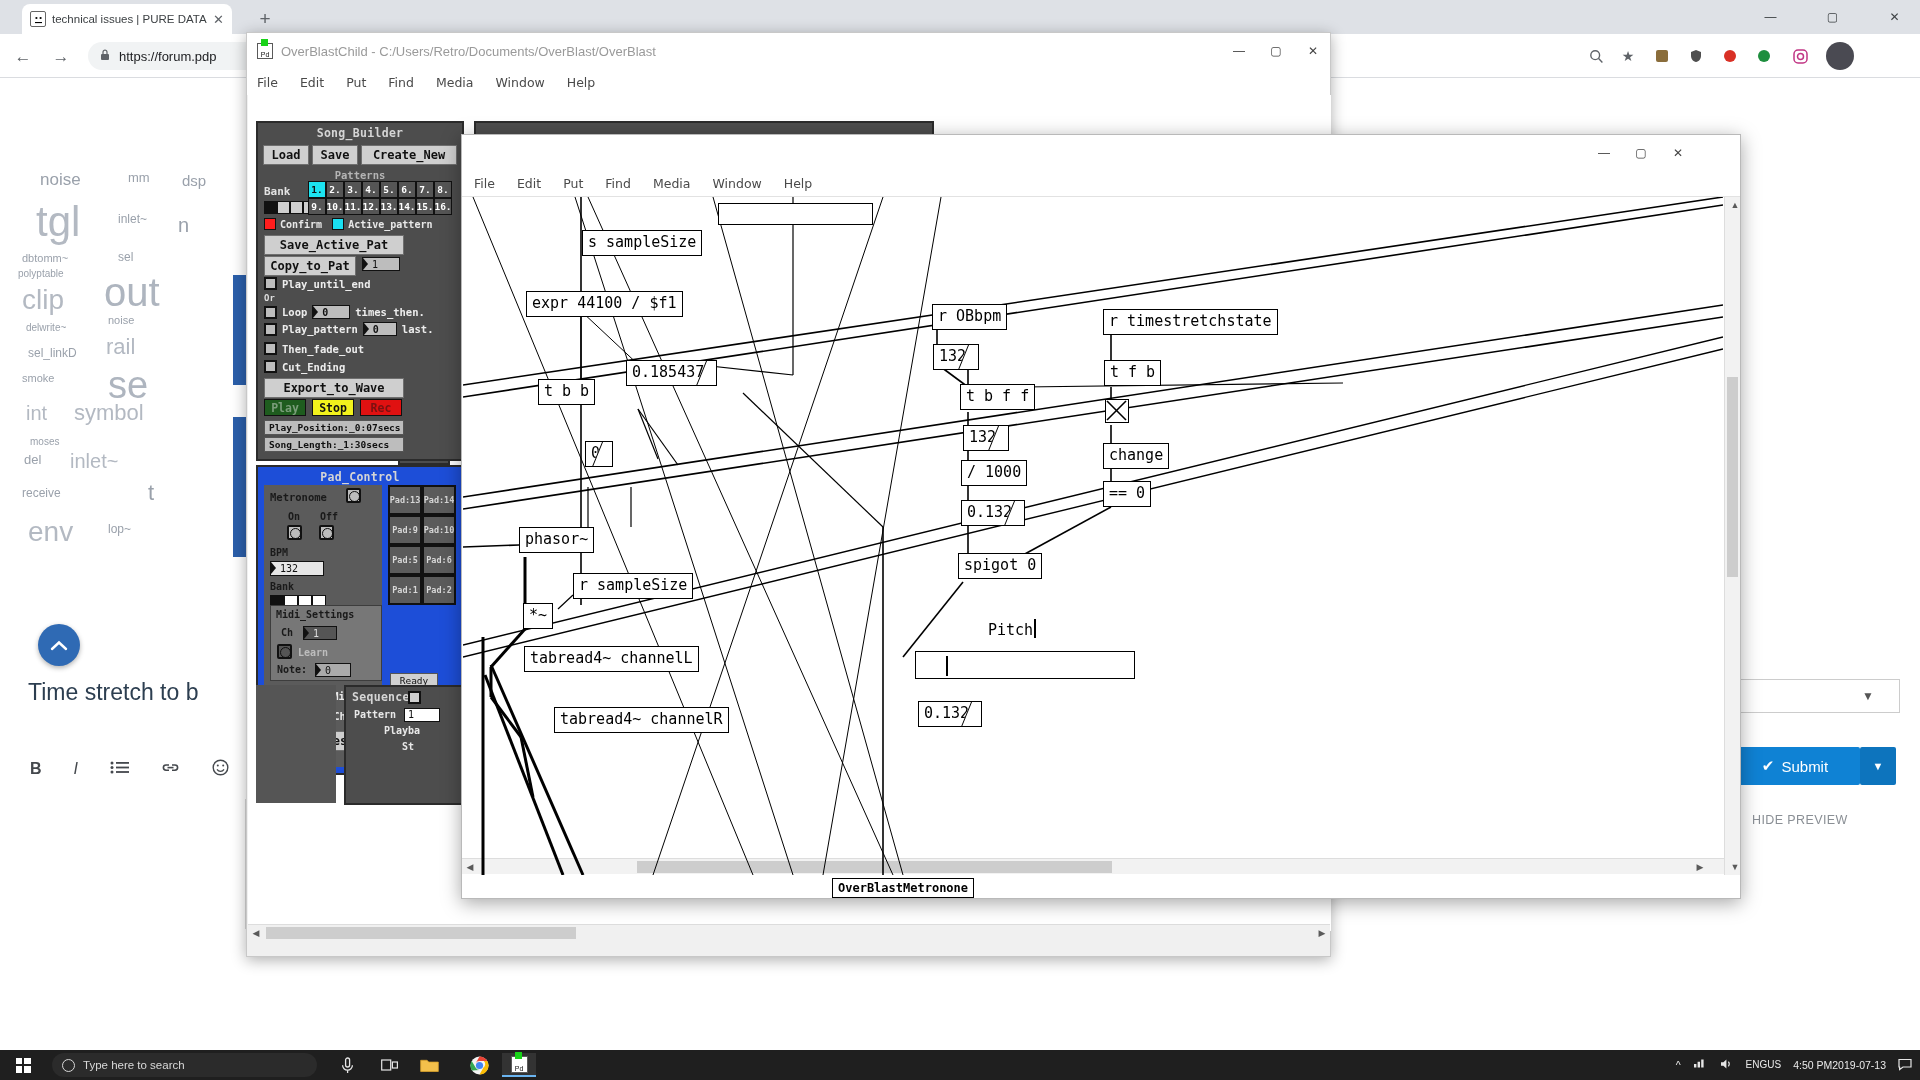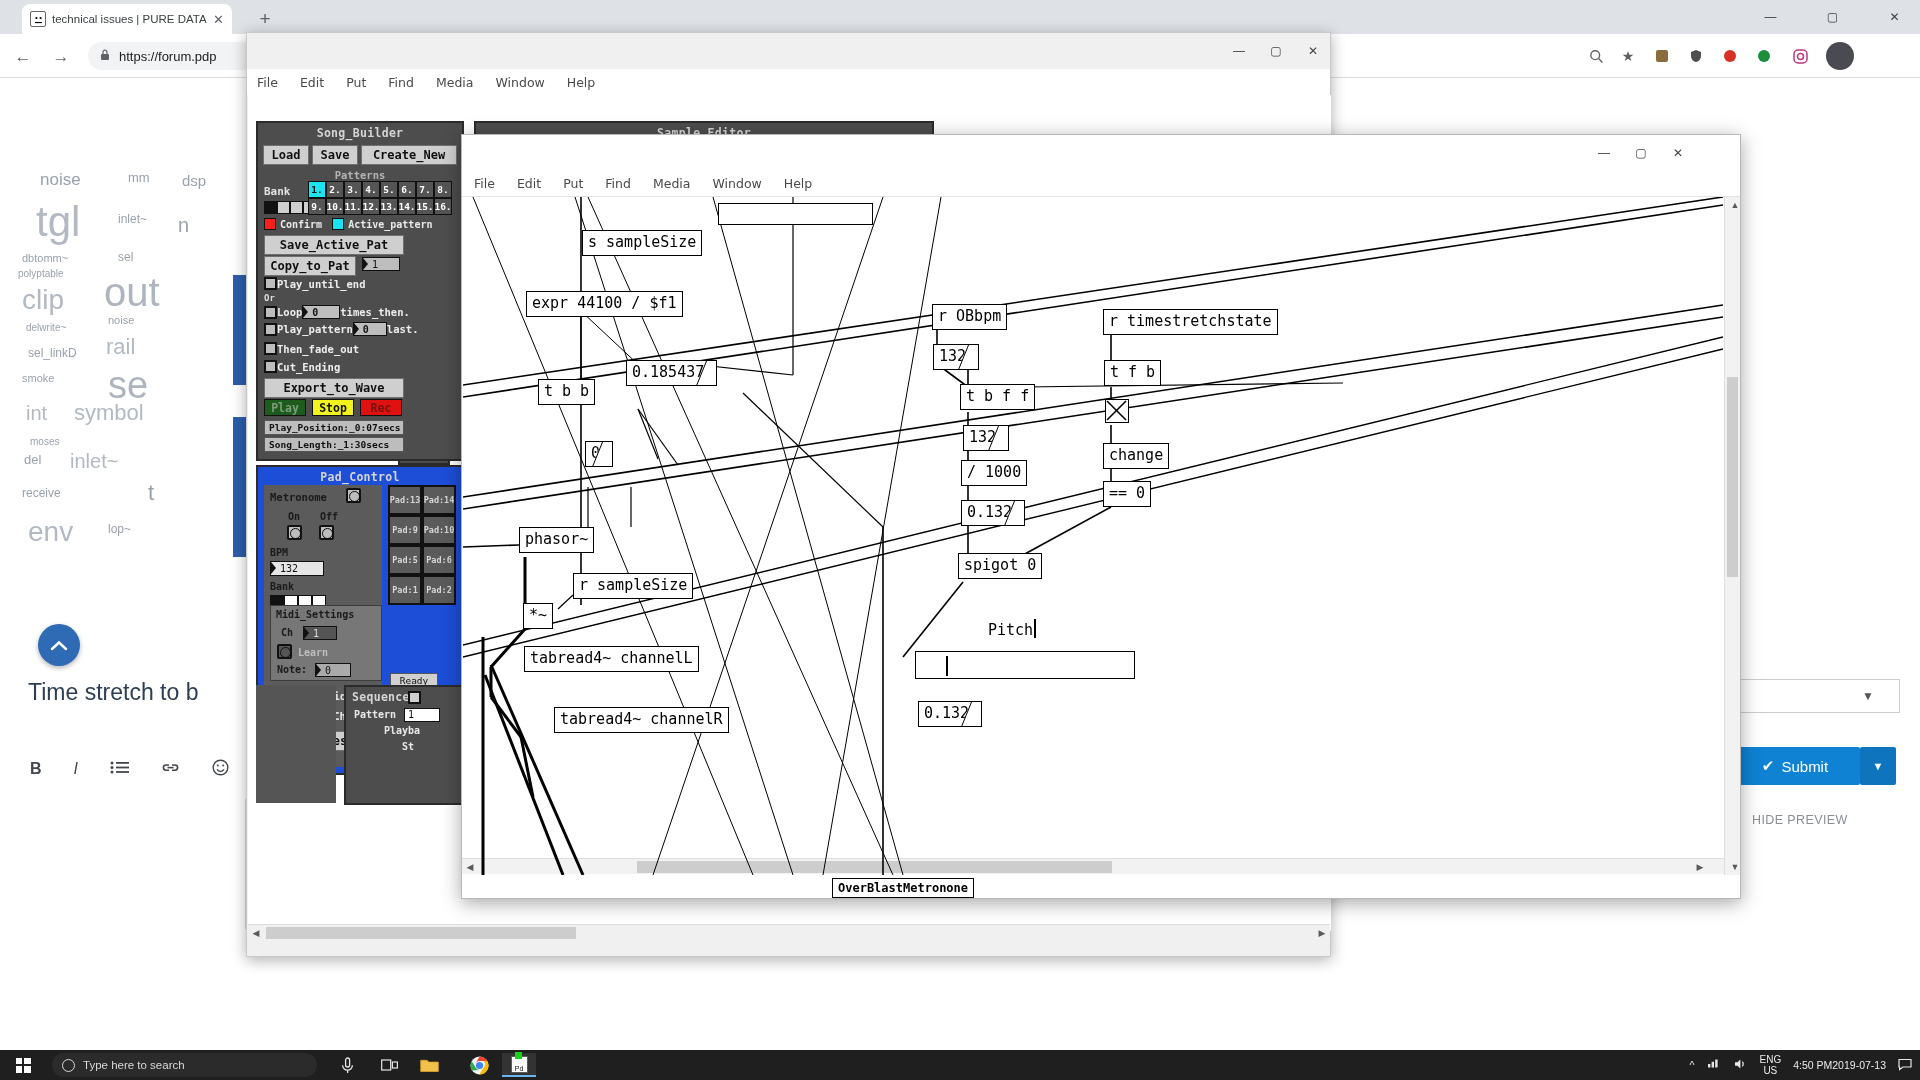--- a/index.html
+++ b/index.html
@@ -111,21 +111,21 @@
   .pat-row { display:flex; }
   .pat-cell { width:18px; height:17px; border:1px solid #111; background:#555;
       color:#fff; font-family:"DejaVu Sans Mono", monospace; font-size:9.5px; font-weight:bold;
       display:flex; align-items:center; justify-content:center; }
   .pat-cell.active { background:#1ce3f0; color:#111; }
   .legend-row { position:absolute; left:6px; top:95px; display:flex; align-items:center; gap:4px;
       font-family:"DejaVu Sans Mono", monospace; font-size:10px; font-weight:bold; color:#e8e8e8;}
   .sw { width:12px; height:12px; border:1px solid #111; }
   .wide-btn { position:absolute; left:6px; width:140px; }
   .chk { width:13px; height:13px; border:2px solid #111; background:#bdbdbd; flex:0 0 auto; }
-  .chkline { position:absolute; left:6px; display:flex; align-items:center; 
+  .chkline { position:absolute; left:6px; display:flex; align-items:center; gap:5px;
       font-family:"DejaVu Sans Mono", monospace; font-size:10.5px; font-weight:bold; color:#ededed; }
   .numbox { height:14px; min-width:34px; background:#bdbdbd; border:1px solid #111; position:relative;
       font-family:"DejaVu Sans Mono", monospace; font-size:10px; color:#111; padding-left:9px;
       display:flex; align-items:center; }
   .numbox::before { content:''; position:absolute; left:0; top:0; border-left:5px solid #111;
       border-top:6px solid transparent; border-bottom:6px solid transparent; }
   .transport { position:absolute; left:6px; top:256px; display:flex; gap:6px; }
   .tbtn { width:42px; height:17px; display:flex; align-items:center; justify-content:center;
       font-family:"DejaVu Sans Mono", monospace; font-size:11.5px; font-weight:bold; border:1px solid #111; }
   .statusbox { position:absolute; left:6px; width:140px; height:15px; background:#bdbdbd; border:1px solid #555;
@@ -212,21 +212,21 @@
   .tb-search { position:absolute; left:52px; top:3px; width:265px; height:24px; background:#2b2b2b;
       border-radius:13px; display:flex; align-items:center; padding-left:10px; gap:8px; }
   .tb-search .o { width:13px; height:13px; border:1.5px solid #d8d8d8; border-radius:50%; }
   .tb-search span { color:#d8d8d8; font-size:11.5px; }
   .tb-app { position:absolute; top:3px; width:34px; height:24px; display:flex; align-items:center;
       justify-content:center; }
   .tb-app.active { border-bottom:2px solid #6ab4f0; background:#333; }
   .tb-right { position:absolute; right:8px; top:0px; height:30px; display:flex; align-items:center;
       gap:12px; color:#eaeaea; font-size:10.5px; }
   .clock { display:flex; align-items:flex-end; line-height:1.15; font-size:10.5px; }
-  .lang { display:flex; flex-direction:column; align-items:center; line-height:1.15; font-size:10px; }
+  .lang { display:flex; align-items:center; line-height:1.15; font-size:10px; }
 </style>
 </head>
 <body>
 
 <div id="chrome">
 
   <div class="chrome-tabstrip">
     <div class="chrome-tab">
       <div class="tab-favicon">
         <svg width="11" height="11" viewBox="0 0 11 11">
@@ -388,38 +388,41 @@
       <span>✔</span>
       <span>Submit</span>
     </div>
     <div class="submit-caret">▼</div>
     <div class="hide-preview">HIDE PREVIEW</div>
     <div class="new-topic">New Topic</div>
   </div>
 </div>
 
 <div id="pdParent">
+  <div class="pdp-titlebar">
+    <div class="pd-appicon">Pd</div>
+    <div class="pdp-title">OverBlastChild  - C:/Users/Retro/Documents/OverBlast/OverBlast</div>
+  </div>
   <div class="pdp-wctrl" style="left:968px">—</div>
   <div class="pdp-wctrl" style="left:1005px">▢</div>
   <div class="pdp-wctrl" style="left:1042px">✕</div>
 
   <div class="pdp-menubar">
     <span>File</span>
     <span>Edit</span>
     <span>Put</span>
     <span>Find</span>
     <span>Media</span>
     <span>Window</span>
     <span>Help</span>
   </div>
 
   <div class="pdp-canvas">
 
     <div class="se-panel">
-      <div class="panel-head">Sample_Editor</div>
       <div class="se-sub"></div>
     </div>
 
     <div class="song-panel">
       <div class="panel-head" style="font-size:9px;">Song</div>
       <div style="position:absolute;left:7px;top:22px;width:24px;height:24px;border:2px solid #111;border-radius:50%;background:#2ee02e;display:flex;align-items:center;justify-content:center;font-family:'DejaVu Sans Mono',monospace;font-size:11px;font-weight:bold;color:#111;">1</div>
       <div style="position:absolute;left:7px;top:52px;width:24px;height:24px;border:2px solid #111;border-radius:50%;background:#5b5b5b;display:flex;align-items:center;justify-content:center;font-family:'DejaVu Sans Mono',monospace;font-size:11px;font-weight:bold;color:#ddd;">5</div>
       <div style="position:absolute;left:7px;top:102px;width:24px;height:24px;border:2px solid #111;border-radius:50%;background:#5b5b5b;display:flex;align-items:center;justify-content:center;font-family:'DejaVu Sans Mono',monospace;font-size:9px;font-weight:bold;color:#ddd;">14</div>
       <div style="position:absolute;left:7px;top:152px;width:24px;height:24px;border:2px solid #111;border-radius:50%;background:#5b5b5b;"></div>
     </div>

